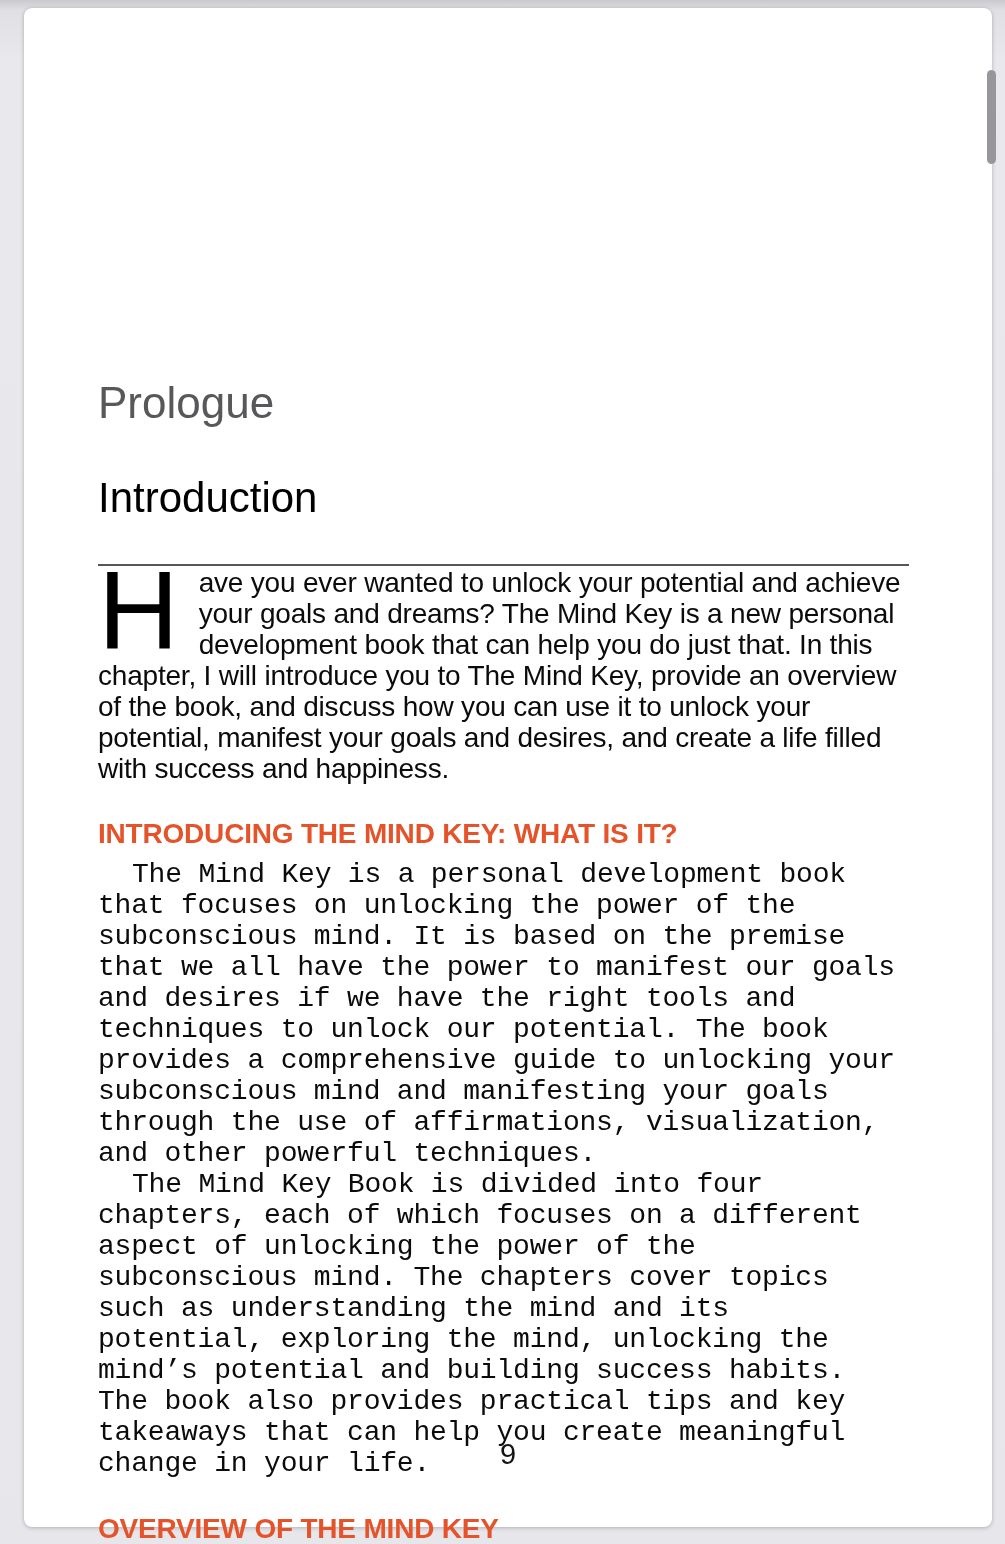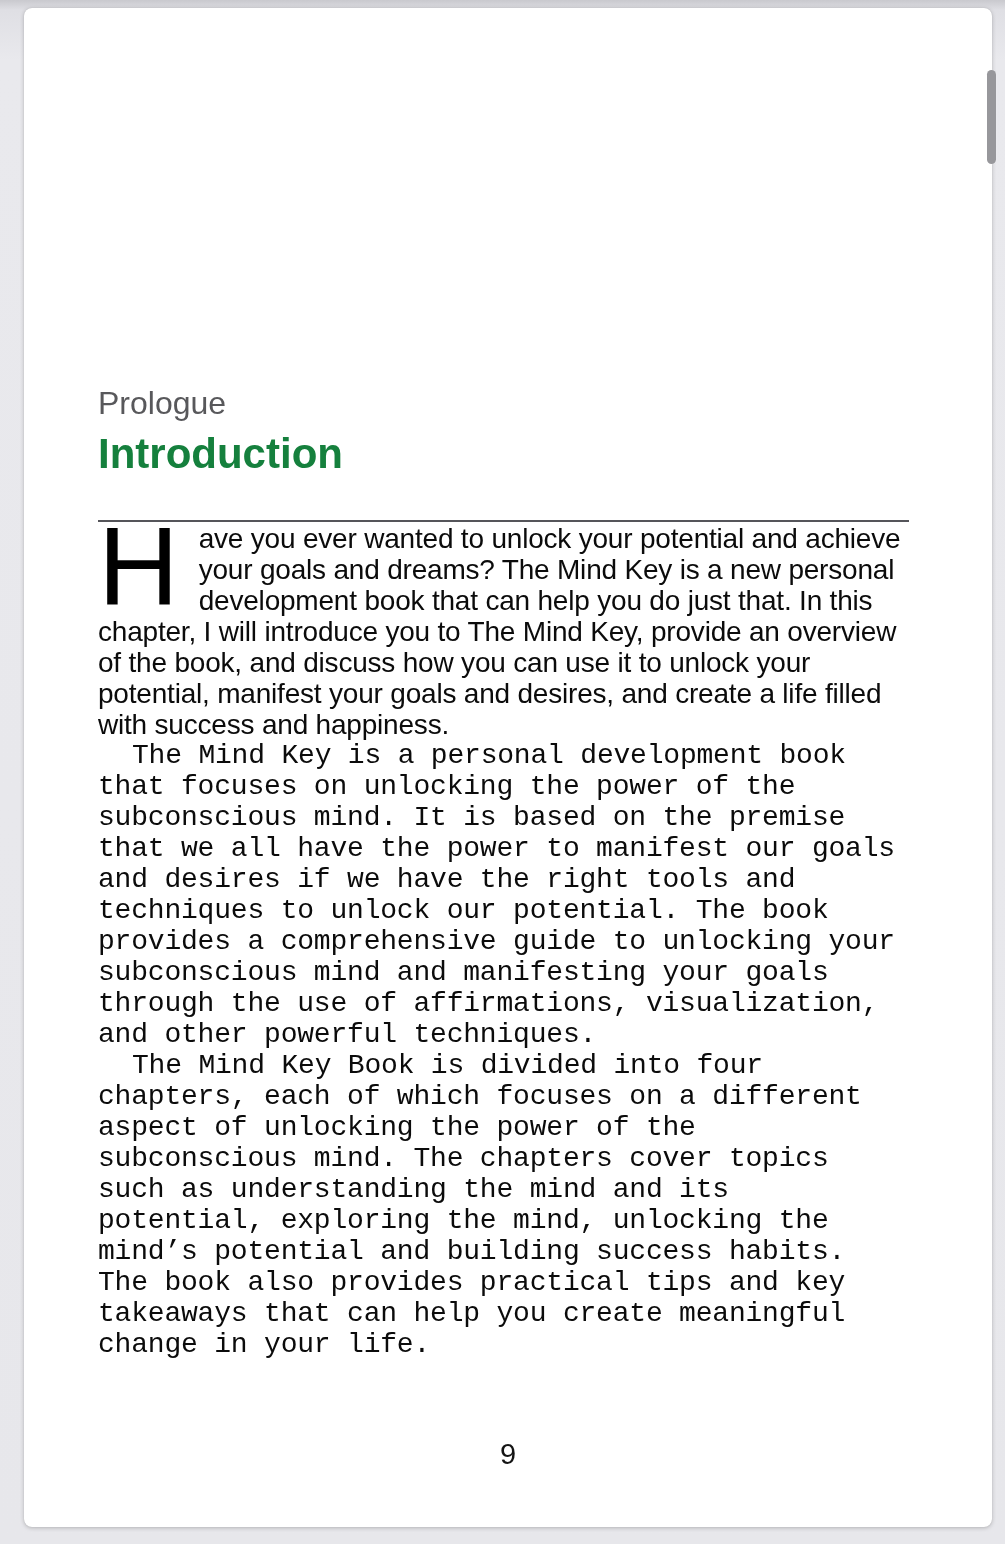--- a/index.html
+++ b/index.html
@@ -19,30 +19,31 @@
     background: #ffffff;
     border-radius: 8px;
     box-shadow: 0 1px 4px rgba(0,0,0,0.22), 0 0 1px rgba(0,0,0,0.15);
   }
   .page-inner {
     position: relative;
     width: 100%; height: 100%;
     padding: 370px 83px 0 74px;
   }
   .chapter-label {
-    font-size: 32px;
+    font-size: 44px;
     line-height: 50px;
     font-weight: normal;
     color: #58585b;
   }
   .chapter-title {
     font-size: 42px;
     line-height: 52px;
-    font-weight: bold;
-    color: #15803d;
+    font-weight: normal;
+    color: #000000;
+    margin-top: 44px;
   }
   .title-rule {
     border: none;
     border-top: 2px solid #55555a;
     margin: 40px 0 0 0;
   }
   .body-text {
     font-size: 28px;
     line-height: 31px;
     color: #0b0b0b;
@@ -88,23 +89,25 @@
   <div class="page-inner">
 
     <div class="chapter-label">Prologue</div>
 
     <div class="chapter-title">Introduction</div>
 
     <hr class="title-rule">
 
     <p class="body-text intro-para"><span class="drop-cap">H</span><span>ave you ever wanted to unlock your potential and achieve your goals and dreams? The Mind Key is a new personal development book that can help you do just that. In this chapter, I will introduce you to The Mind Key, provide an overview of the book, and discuss how you can use it to unlock your potential, manifest your goals and desires, and create a life filled with success and happiness.</span></p>
 
+    <h2 class="section-heading">INTRODUCING THE MIND KEY: WHAT IS IT?</h2>
 
     <p class="body-text indent-para">The Mind Key is a personal development book that focuses on unlocking the power of the subconscious mind. It is based on the premise that we all have the power to manifest our goals and desires if we have the right tools and techniques to unlock our potential. The book provides a comprehensive guide to unlocking your subconscious mind and manifesting your goals through the use of affirmations, visualization, and other powerful techniques.</p>
 
     <p class="body-text indent-para">The Mind Key Book is divided into four chapters, each of which focuses on a different aspect of unlocking the power of the subconscious mind. The chapters cover topics such as understanding the mind and its potential, exploring the mind, unlocking the mind’s potential and building success habits. The book also provides practical tips and key takeaways that can help you create meaningful change in your life.</p>
 
+    <h2 class="section-heading">OVERVIEW OF THE MIND KEY</h2>
 
     <div class="page-number">9</div>
   </div>
 </div>
 
 <div class="scrollbar-thumb"></div>
 
 </body></html>

